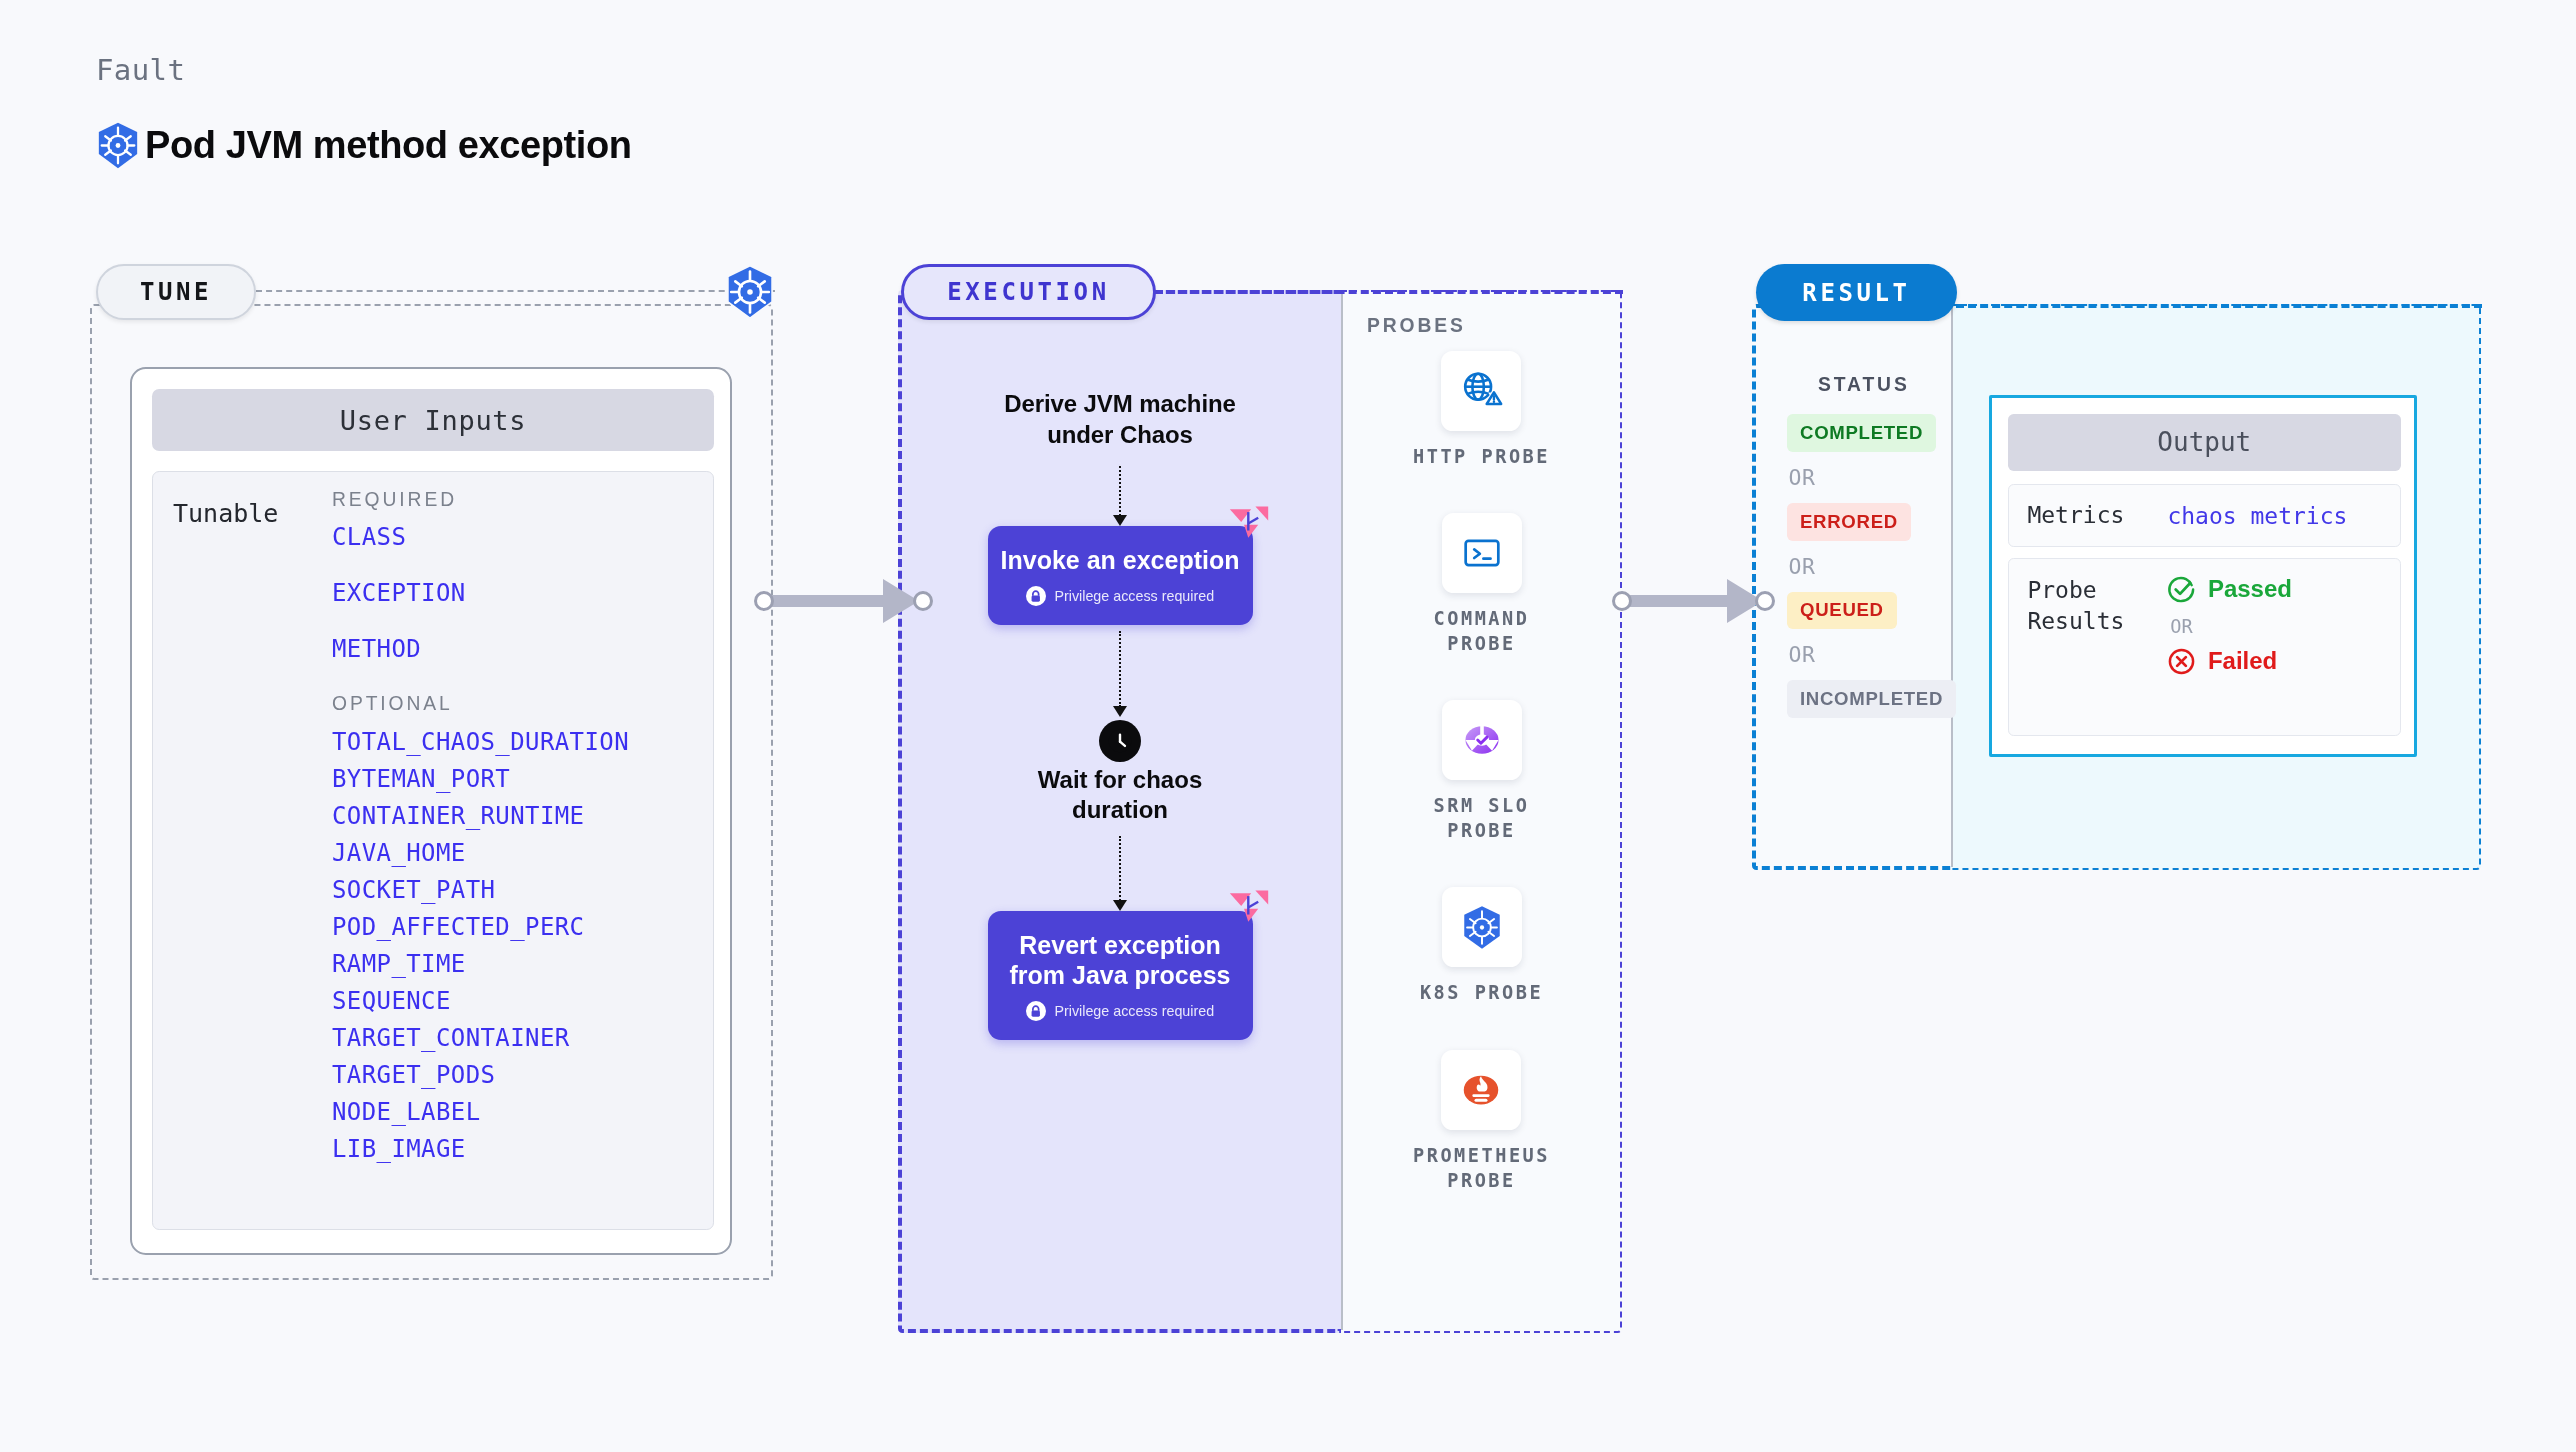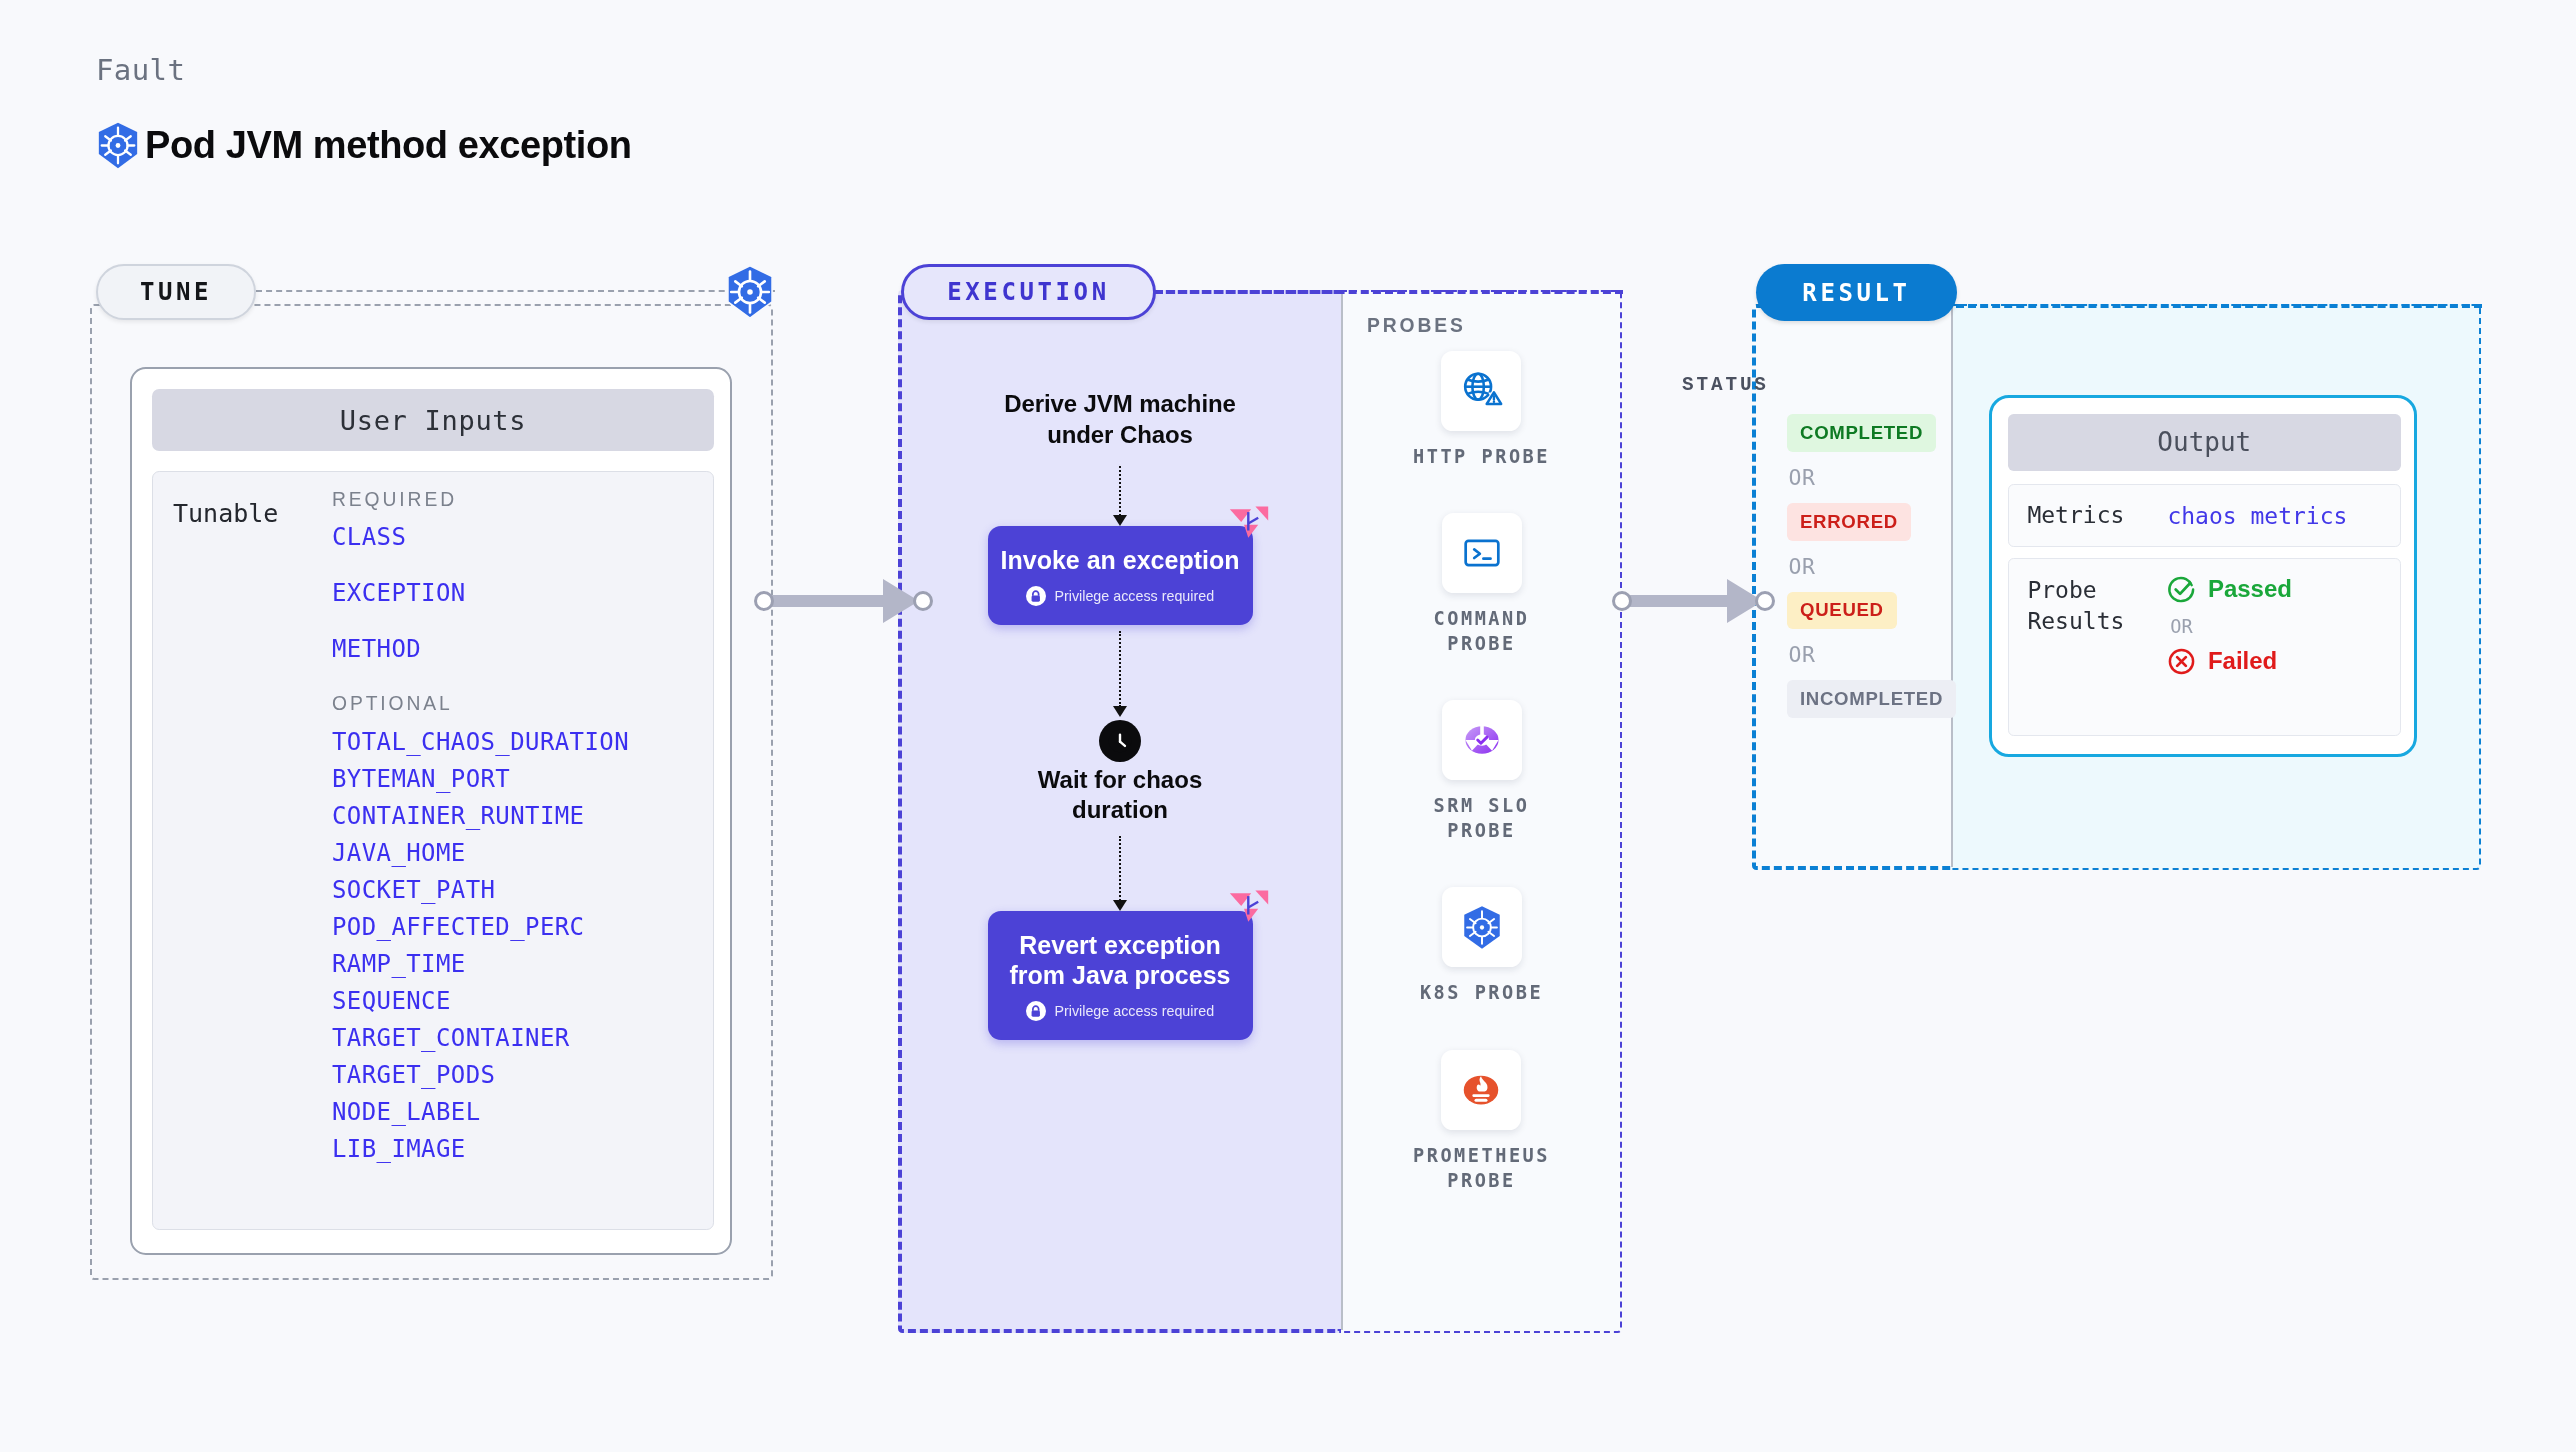--- a/index.html
+++ b/index.html
@@ -218,41 +218,41 @@
     box-shadow: 0 2.1px 7.2px rgba(20,30,60,.10);
   }
   .probe-label {
     margin-top: 13px; text-align: center; font-size: 18.6px; color: #636a78;
     letter-spacing: 2.5px; line-height: 1.35; font-weight: bold;
     font-family: "DejaVu Sans Mono", monospace;
   }
 
   
   .status-title {
-    position: absolute; left: 1682px; top: 374px;
-    font-size: 19.3px; color: #4b5160; letter-spacing: 2.9px; font-weight: bold; z-index: 11; font-family: Liberation Mono, monospace;
+    position: absolute; left: 1818px; top: 374px;
+    font-size: 19.3px; color: #4b5160; letter-spacing: 2.9px; font-weight: bold; z-index: 11;
   }
   .status-col { position: absolute; left: 1787px; top: 414px; width: 165px; z-index: 11; }
   .badge {
     display: inline-block; padding: 7.9px 13px; border-radius: 5.7px;
     font-size: 18.6px; font-weight: bold; letter-spacing: 0.7px;
   }
   .b-completed { background: #dff7e0; color: #0e7a23; }
   .b-errored   { background: #fde3e1; color: #cc1f19; }
   .b-queued    { background: #fdefc5; color: #cc1f19; }
   .b-incomplete{ background: #eceef4; color: #6c7283; }
   .or {
     font-size: 21.5px; color: #9aa0ae; letter-spacing: 0.7px; margin: 13px 0 13px 1.4px;
     font-family: "DejaVu Sans Mono", monospace;
   }
 
   
   .output-card {
     position: absolute; left: 1989px; top: 395px; width: 428px; height: 362px;
-    background: #ffffff; border: 3.6px solid #17a8e0; border-radius: 20px; z-index: 11;
+    background: #ffffff; border: 3.6px solid #17a8e0; border-radius: 2px; z-index: 11;
   }
   .out-header {
     position: absolute; left: 15.8px; top: 15.8px; width: 393px; height: 57px;
     background: #d7d8e3; border-radius: 5.7px;
     display: flex; align-items: center; justify-content: center;
     font-family: "DejaVu Sans Mono", monospace; font-size: 26px; color: #4a4f5c;
   }
   .out-row {
     position: absolute; left: 15.8px; width: 393px;
     background: #fafbfd; border: 1.4px solid #e4e7ee; border-radius: 5.7px;

